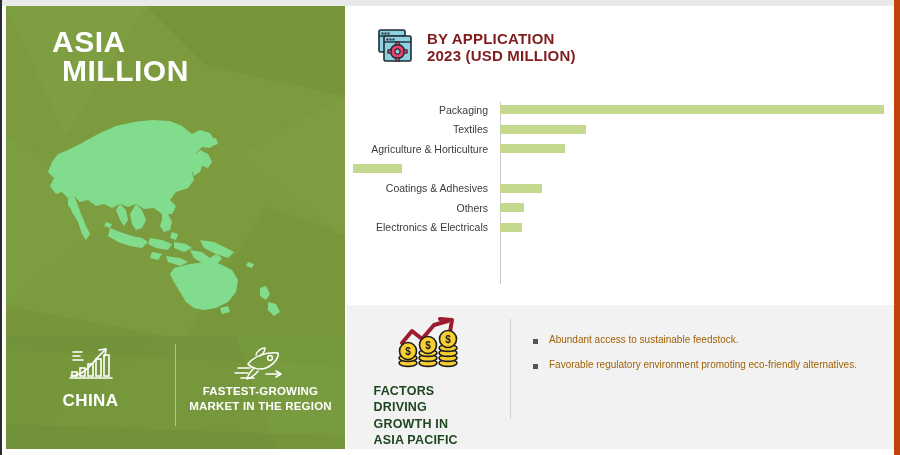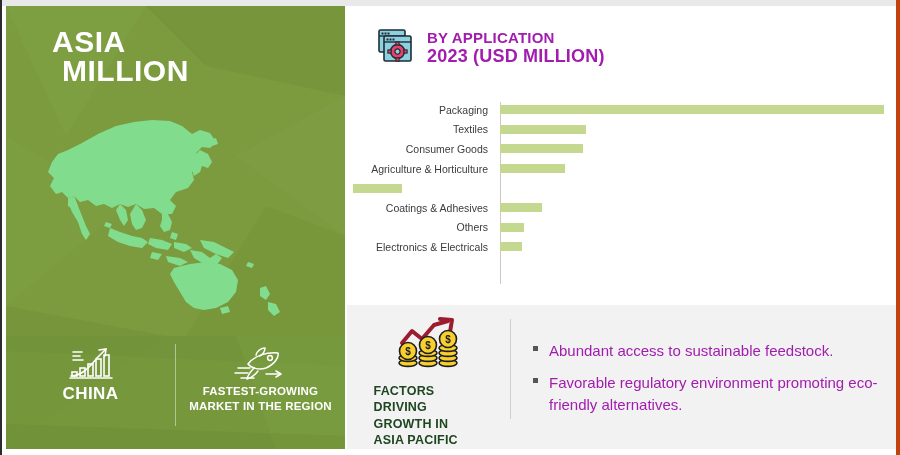--- a/index.html
+++ b/index.html
@@ -8,21 +8,21 @@
     background: #ffffff;
     font-family: "Liberation Sans", sans-serif;
     overflow: hidden;
   }
 
   .infographic {
     position: relative;
     width: 900px; height: 455px;
     background: #ffffff;
     border-left: 2px solid #2b2b2b;
-    border-right: 4px solid #c2410c;
+    border-right: 6px solid #c2410c;
     overflow: hidden;
     text-decoration: underline;
   }
 
   .top-strip {
     position: absolute; top: 0; left: 0;
     width: 900px; height: 6px;
     background: #e9e9e9;
   }
 
@@ -70,21 +70,21 @@
   .stat-divider {
     width: 1px;
     height: 82px;
     margin-top: 8px;
     background: rgba(255,255,255,0.45);
   }
   .stat-icon { height: 40px; display: flex; align-items: center; justify-content: center; }
   .stat-name {
     font-size: 17px; font-weight: bold;
     letter-spacing: 0.4px;
-    margin-top: 0;
+    margin-top: 7px;
   }
   .stat-name.small { font-size: 15px; }
   .stat-desc {
     font-size: 11.5px; font-weight: bold;
     letter-spacing: 0.2px;
     line-height: 1.18;
     margin-top: 1px;
   }
 
   
@@ -95,26 +95,26 @@
     background: #ffffff;
   }
   .chart-header {
     position: absolute;
     left: 28px; top: 20px;
     display: flex;
     align-items: center;
     gap: 12px;
   }
   .chart-title-text {
-    color: #a21caf;
+    color: #7f1d1d;
     font-weight: bold;
     line-height: 1.12;
   }
   .chart-title-main { font-size: 15px; letter-spacing: 0.2px; }
-  .chart-title-sub { font-size: 18px; letter-spacing: 0.2px; }
+  .chart-title-sub { font-size: 15px; letter-spacing: 0.2px; }
 
   .chart-area {
     position: absolute;
     left: 0; top: 82px;
     width: 551px; height: 195px; margin-top: 12px;
   }
   .axis-line {
     position: absolute;
     left: 153px; top: 2px;
     width: 1px; height: 182px;
@@ -181,25 +181,24 @@
     margin-top: 14px;
     background: #cfcfcf;
   }
   .factors-right {
     flex: 1;
     padding: 28px 20px 0 22px;
   }
   .bullet {
     position: relative;
     padding-left: 16px;
-    font-size: 15px;
-    color: #a21caf;
+    font-size: 10px;
+    color: #a16207;
     line-height: 1.42;
     margin-bottom: 11px;
-    margin-top: 7px;
   }
   .bullet::before {
     content: "";
     position: absolute;
     left: 0; top: 6px;
     width: 5px; height: 5px;
     background: #555555;
   }
   .bottom-strip {
     position: absolute;
@@ -371,26 +370,20 @@
           <div class="bar-row">
             <div class="bar-label">Packaging</div>
             <div class="bar-track">
               <div class="bar-fill" style="width: 384.046px; background: rgb(197, 216, 144);"></div>
             </div>
           </div>
           <div class="bar-row">
             <div class="bar-label">Textiles</div>
             <div class="bar-track">
               <div class="bar-fill" style="width: 86.3536px; background: rgb(197, 216, 144);"></div>
-            </div>
-          </div>
-          <div class="bar-row">
-            <div class="bar-label">Consumer Goods</div>
-            <div class="bar-track">
-              <div class="bar-fill" style="width: 82.9449px; background: rgb(197, 216, 144);"></div>
             </div>
           </div>
           <div class="bar-row">
             <div class="bar-label">Agriculture &amp; Horticulture</div>
             <div class="bar-track">
               <div class="bar-fill" style="width: 64.7652px; background: rgb(197, 216, 144);"></div>
             </div>
           </div>
           <div class="bar-row">
             <div class="bar-track">

